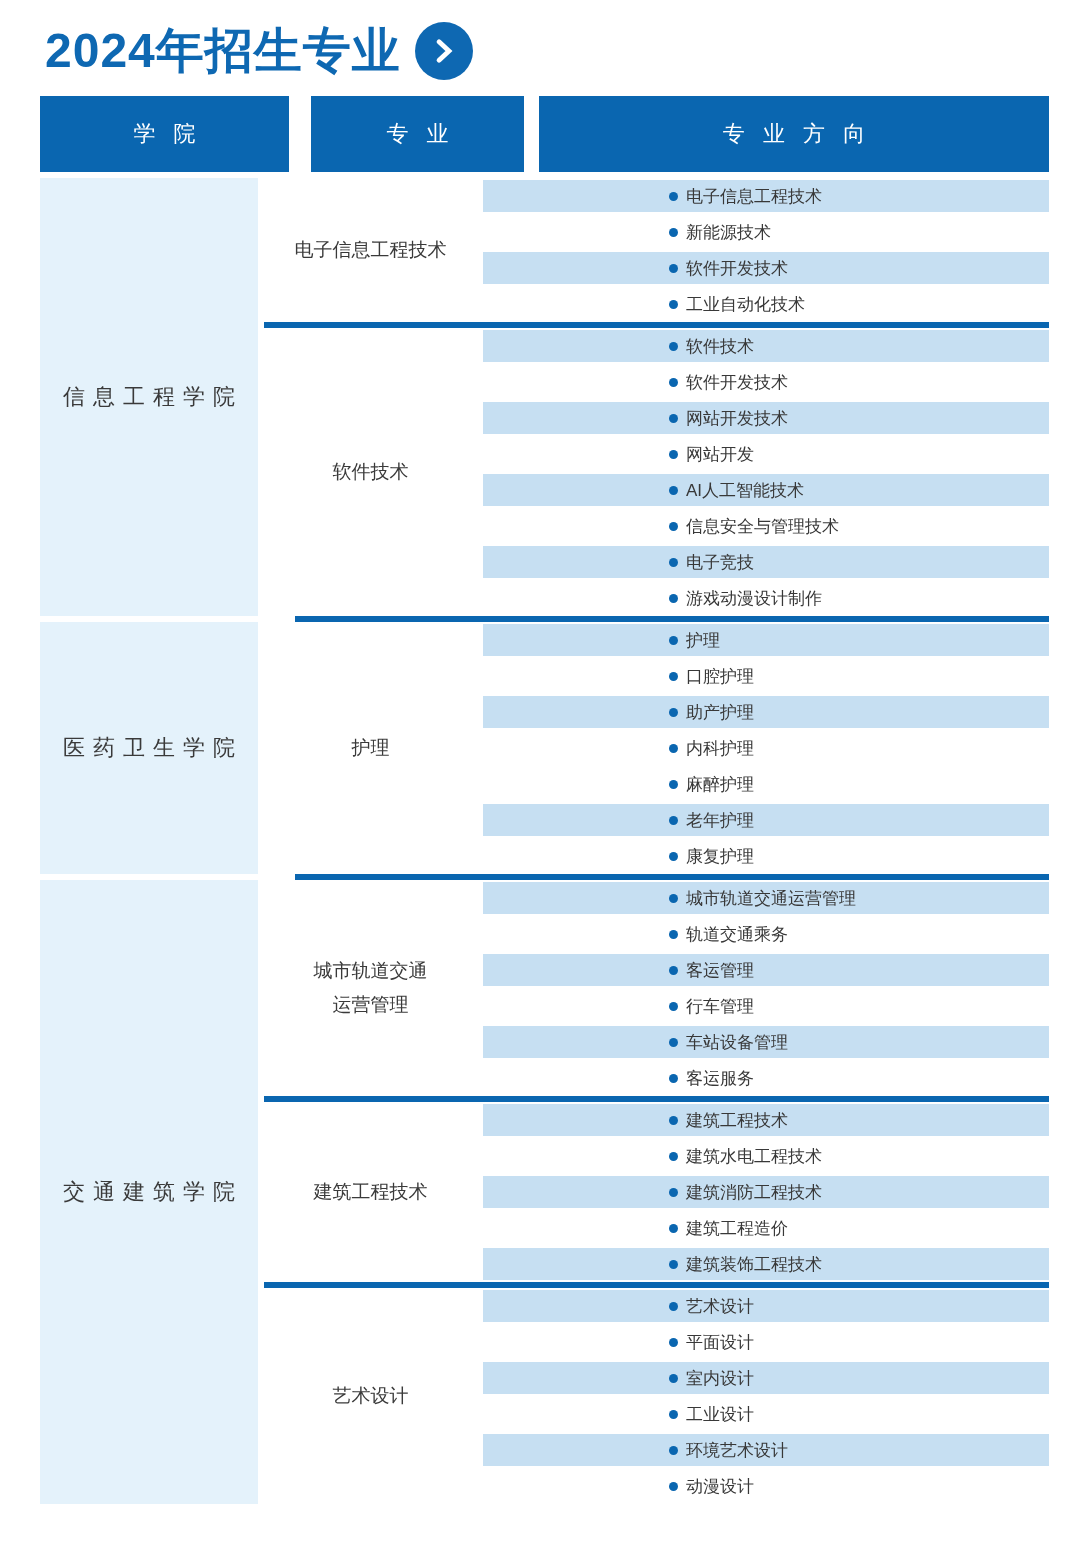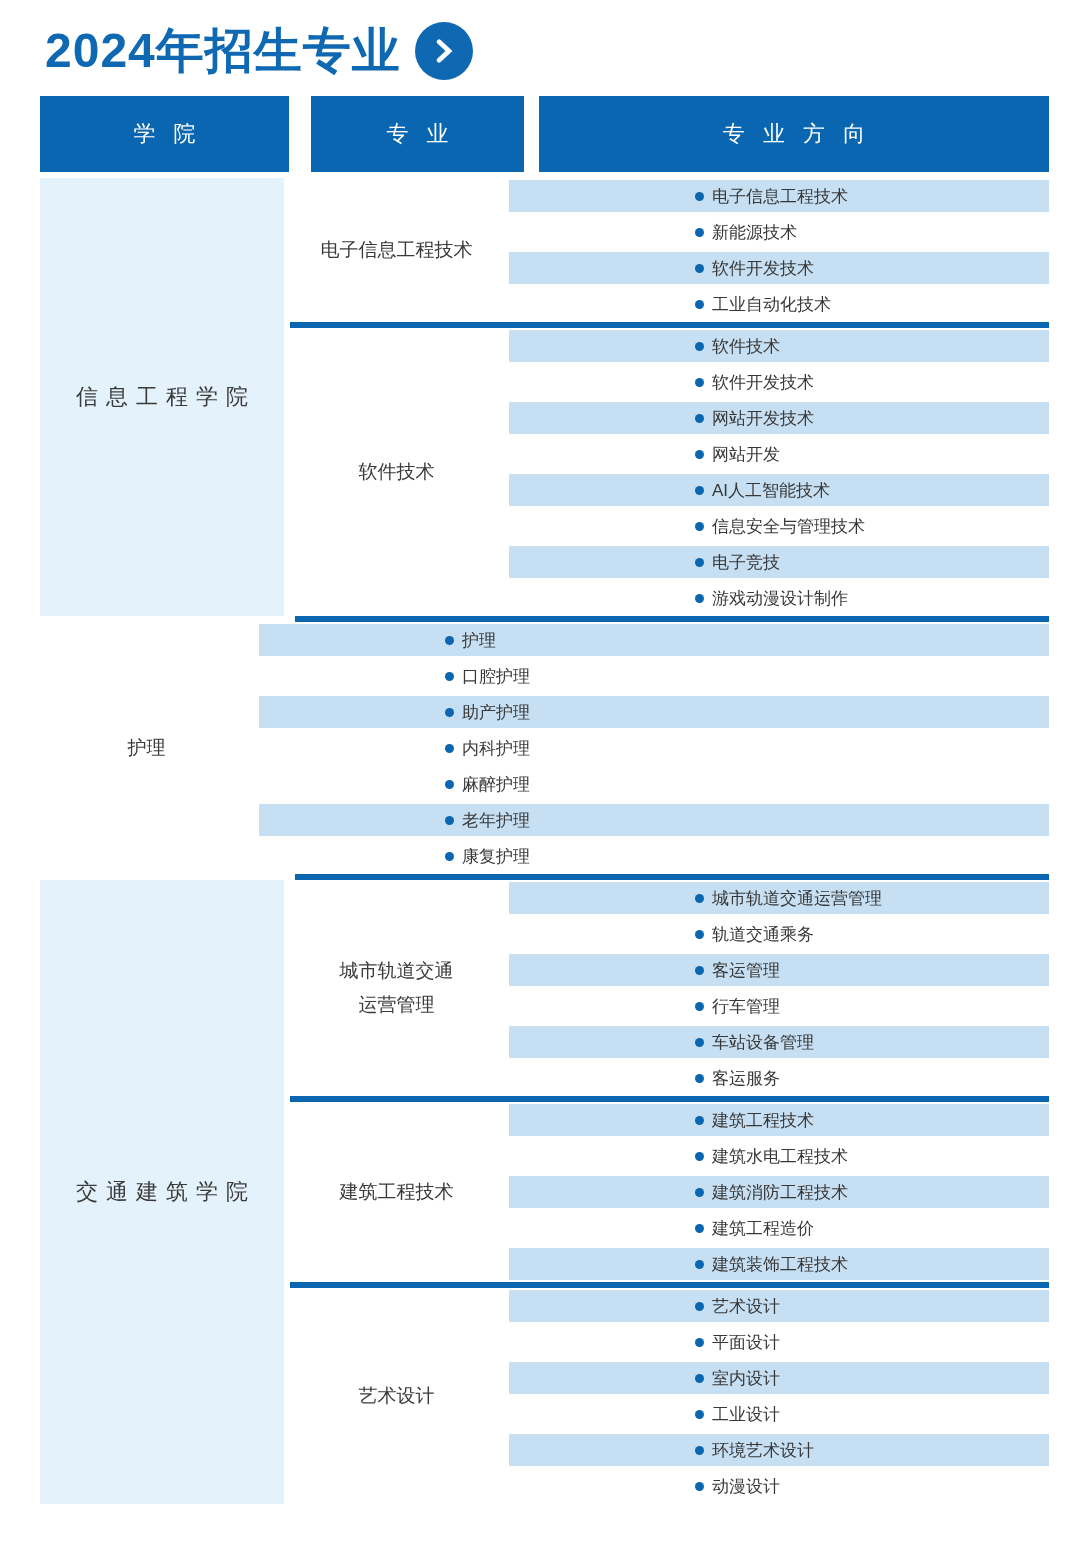--- a/index.html
+++ b/index.html
@@ -56,21 +56,21 @@
     display:flex;align-items:center;justify-content:center;
     flex:none;
   }
   .th-college{width:249px;margin-right:22px;}
   .th-major{width:213px;margin-right:15px;}
   .th-dir{flex:1;}
 
   
   .college-block{display:flex;}
   .college-cell{
-    width:244px;
+    width:218px;
     margin-right:6px;
     background:var(--college-bg);
     display:flex;align-items:center;justify-content:center;
     flex:none;
   }
   .college-name{
     font-size:22px;
     letter-spacing:8px;
     padding-left:8px;
     font-weight:500;
@@ -217,20 +217,23 @@
                 </div>
               </div>
             </div>
           </div>
         </div>
         <div class="college-sep">
           <div class="left-gap"></div>
           <div class="bar"></div>
         </div>
         <div class="college-block">
+          <div class="college-cell">
+            <div class="college-name">医药卫生学院</div>
+          </div>
           <div class="college-right">
             <div class="major-group">
               <div class="major-cell">
                 <div class="major-name">护理</div>
               </div>
               <div class="dir-col">
                 <div class="dir-row alt">
                   <span class="bullet"></span>
                   <span class="dir-label">护理</span>
                 </div>

